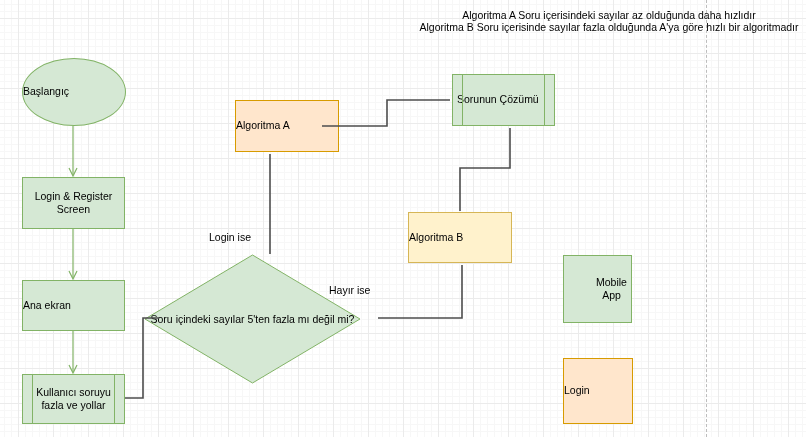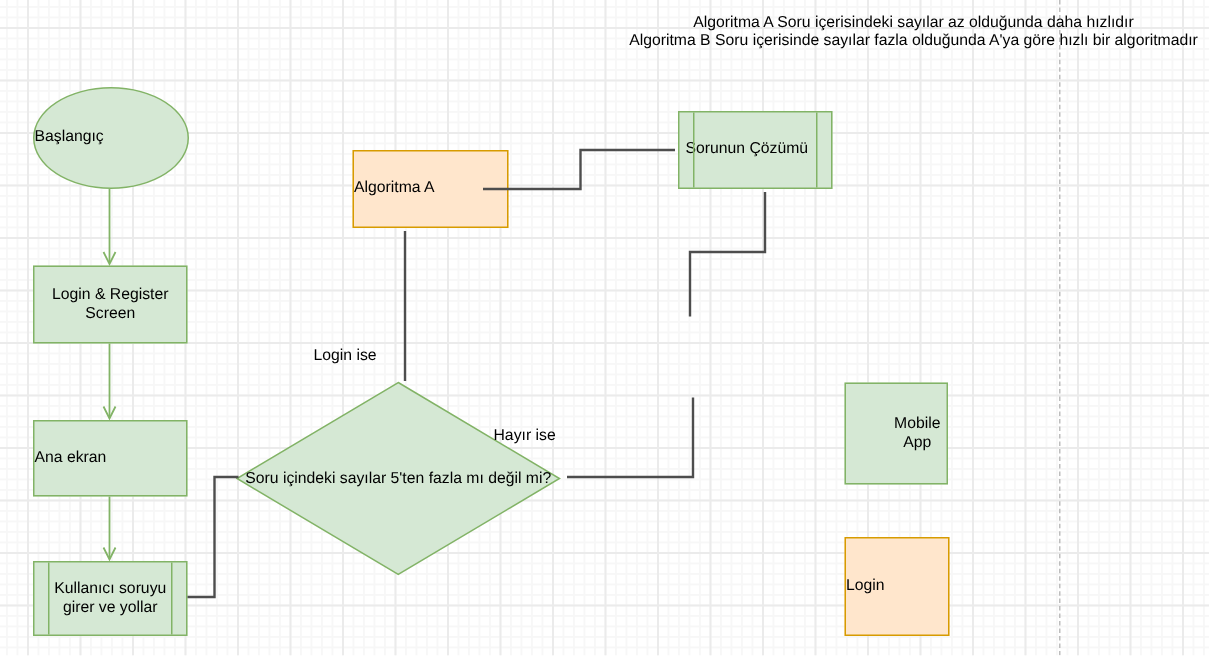--- a/index.html
+++ b/index.html
@@ -31,21 +31,21 @@
   .process::after{right:9px;}
   .n-start{left:22px;top:58px;width:104px;height:68px;}
   .n-login{left:22px;top:177px;width:103px;height:52px;}
   .n-home{left:22px;top:280px;width:103px;height:51px;}
   .n-submit{left:22px;top:374px;width:103px;height:50px;}
   .n-alg-a{left:235px;top:100px;width:104px;height:52px;}
   .n-alg-b{left:408px;top:212px;width:104px;height:51px;}
   .n-solution{left:452px;top:74px;width:103px;height:52px;}
   .n-mobile{left:563px;top:255px;width:69px;height:68px;padding-left:28px;}
   .n-python{left:563px;top:358px;width:70px;height:66px;}
-  .n-decision{position:absolute;left:157px;top:254px;width:217px;height:130px;}
+  .n-decision{position:absolute;left:144px;top:254px;width:217px;height:130px;}
   .n-decision svg{display:block;}
   .n-decision .diamond-label{position:absolute;left:50%;top:50%;
     transform:translate(-50%,-50%);white-space:nowrap;}
   .annotation{position:absolute;left:403px;top:10px;width:412px;text-align:center;
     line-height:11.5px;}
   .edge-label{position:absolute;white-space:nowrap;}
   .el-yes{left:209px;top:231px;}
   .el-no{left:329px;top:284px;}
   .edges{position:absolute;left:0;top:0;pointer-events:none;}
   .edges path{fill:none;}
@@ -70,34 +70,37 @@
 
   <div class="node green n-login">
     <span>Login &amp; Register Screen</span>
   </div>
 
   <div class="node green n-home">
     <span>Ana ekran</span>
   </div>
 
   <div class="node green process n-submit">
-    <span>Kullanıcı soruyu girer ve yollar</span>
+    <span>Kullanıcı soruyu fazla ve yollar</span>
   </div>
 
   <div class="n-decision">
     <svg width="217" height="130" viewBox="0 0 217 130">
       <polygon points="108.5,1 216,65 108.5,129 1,65" fill="#d5e8d4" stroke="#82b366" stroke-width="1"></polygon>
     </svg>
     <div class="diamond-label">Soru içindeki sayılar 5'ten fazla mı değil mi?</div>
   </div>
 
   <div class="node orange n-alg-a">
     <span>Algoritma A</span>
   </div>
 
+  <div class="node yellow n-alg-b">
+    <span>Algoritma B</span>
+  </div>
 
   <div class="node green process n-solution">
     <span>Sorunun Çözümü</span>
   </div>
 
   <div class="node green n-mobile">
     <span>Mobile App</span>
   </div>
 
   <div class="node orange n-python">

